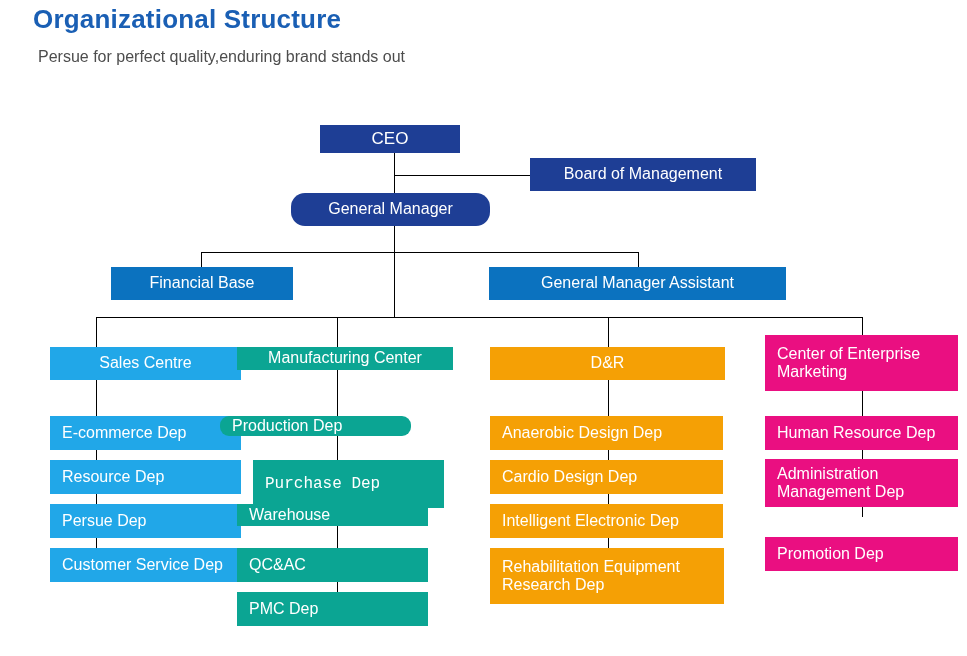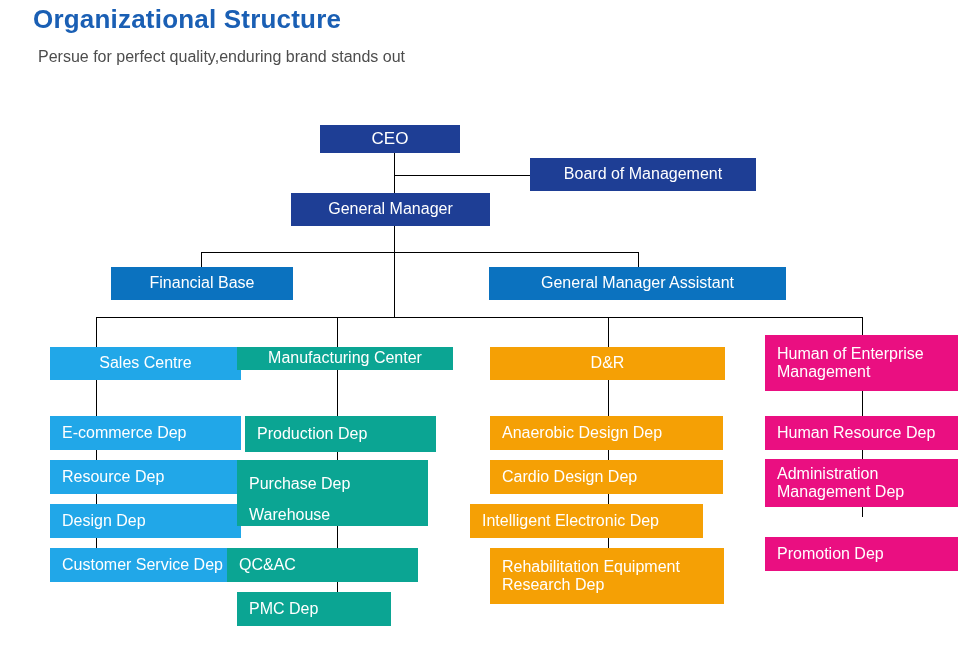--- a/index.html
+++ b/index.html
@@ -44,43 +44,43 @@
   <div class="vl" style="left:201px;top:252px;height:15px;"></div>
   <div class="vl" style="left:638px;top:252px;height:15px;"></div>
   <div class="hl" style="left:96px;top:317px;width:766px;"></div>
   <div class="vl" style="left:96px;top:317px;height:231px;"></div>
   <div class="vl" style="left:337px;top:317px;height:275px;"></div>
   <div class="vl" style="left:608px;top:317px;height:231px;"></div>
   <div class="vl" style="left:862px;top:317px;height:200px;"></div>
 
   <div class="box navy" style="left:320px;top:125px;width:140px;height:28px;font-size:17px;">CEO</div>
   <div class="box navy" style="left:530px;top:158px;width:226px;height:33px;">Board of Management</div>
-  <div class="box navy" style="left:291px;top:193px;width:199px;height:33px;">General Manager</div>
+  <div class="box navy" style="left:291px;top:193px;width:199px;height:33px;border-radius:14px;">General Manager</div>
 
   <div class="box blue" style="left:111px;top:267px;width:182px;height:33px;">Financial Base</div>
   <div class="box blue" style="left:489px;top:267px;width:297px;height:33px;">General Manager Assistant</div>
 
   <div class="box lightblue" style="left:2px;top:347px;width:191px;height:33px;">Sales Centre</div>
   <div class="box teal" style="left:237px;top:347px;width:216px;height:23px;">Manufacturing Center</div>
   <div class="box orange" style="left:490px;top:347px;width:235px;height:33px;">D&amp;R</div>
-  <div class="box magenta leftalign" style="left:765px;top:335px;width:193px;height:56px;">Human of Enterprise Management</div>
+  <div class="box magenta leftalign" style="left:765px;top:335px;width:193px;height:56px;">Center of Enterprise Marketing</div>
 
   <div class="box lightblue leftalign" style="left:2px;top:416px;width:191px;height:34px;">E-commerce Dep</div>
   <div class="box lightblue leftalign" style="left:2px;top:460px;width:191px;height:34px;">Resource Dep</div>
-  <div class="box lightblue leftalign" style="left:2px;top:504px;width:191px;height:34px;">Design Dep</div>
+  <div class="box lightblue leftalign" style="left:2px;top:504px;width:191px;height:34px;">Persue Dep</div>
   <div class="box lightblue leftalign" style="left:2px;top:548px;width:202px;height:34px;">Customer Service Dep</div>
 
-  <div class="box teal leftalign" style="left:245px;top:416px;width:191px;height:36px;">Production Dep</div>
-  <div class="box teal leftalign" style="left:237px;top:460px;width:191px;height:48px;">Purchase Dep</div>
+  <div class="box teal leftalign" style="left:220px;top:416px;width:191px;height:20px;border-radius:9px;">Production Dep</div>
+  <div class="box teal leftalign" style="left:253px;top:460px;width:191px;height:48px;font-family:Liberation Mono, monospace;">Purchase Dep</div>
   <div class="box teal leftalign" style="left:237px;top:504px;width:191px;height:22px;">Warehouse</div>
-  <div class="box teal leftalign" style="left:227px;top:548px;width:191px;height:34px;">QC&amp;AC</div>
-  <div class="box teal leftalign" style="left:237px;top:592px;width:154px;height:34px;">PMC Dep</div>
+  <div class="box teal leftalign" style="left:237px;top:548px;width:191px;height:34px;">QC&amp;AC</div>
+  <div class="box teal leftalign" style="left:237px;top:592px;width:191px;height:34px;">PMC Dep</div>
 
   <div class="box orange leftalign" style="left:490px;top:416px;width:233px;height:34px;">Anaerobic Design Dep</div>
   <div class="box orange leftalign" style="left:490px;top:460px;width:233px;height:34px;">Cardio Design Dep</div>
-  <div class="box orange leftalign" style="left:470px;top:504px;width:233px;height:34px;text-align:center;">Intelligent Electronic Dep</div>
+  <div class="box orange leftalign" style="left:490px;top:504px;width:233px;height:34px;text-align:center;">Intelligent Electronic Dep</div>
   <div class="box orange leftalign" style="left:490px;top:548px;width:234px;height:56px;">Rehabilitation Equipment Research Dep</div>
 
   <div class="box magenta leftalign" style="left:765px;top:416px;width:193px;height:34px;">Human Resource Dep</div>
   <div class="box magenta leftalign" style="left:765px;top:459px;width:193px;height:48px;">Administration Management Dep</div>
   <div class="box magenta leftalign" style="left:765px;top:517px;width:193px;height:34px;margin-top:20px;">Promotion Dep</div>
 
 </div>
 
 </body></html>

